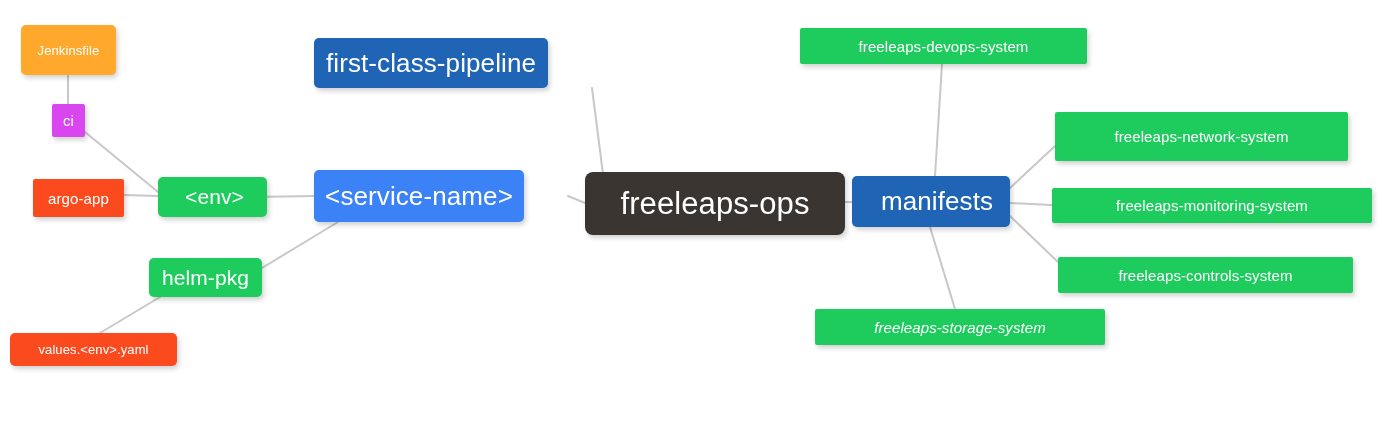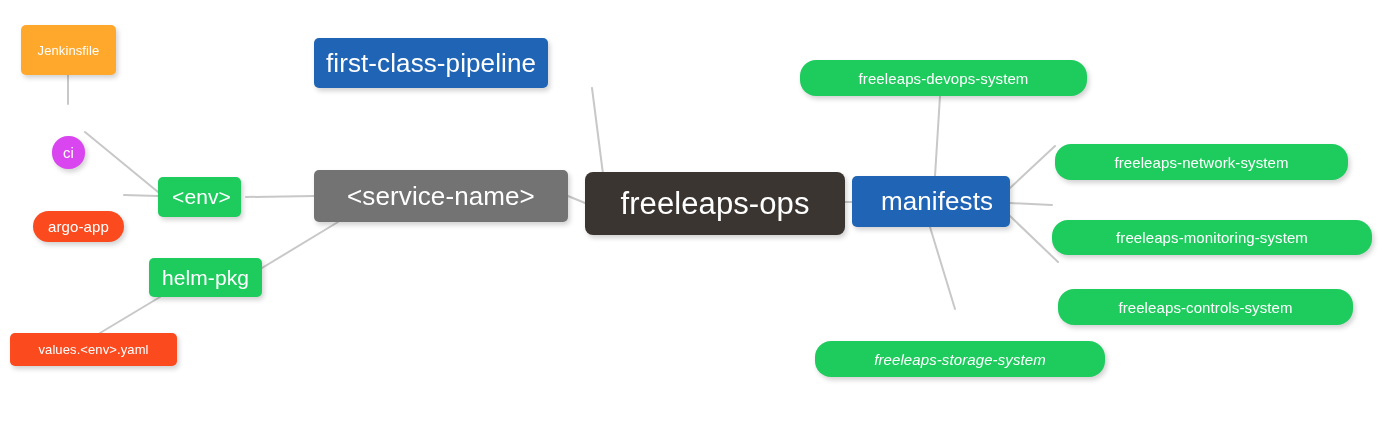--- a/index.html
+++ b/index.html
@@ -53,22 +53,21 @@
   .node-l1 {
     font-size: 26px;
     border-radius: 5px;
   }
   .node-l2 {
     font-size: 21px;
     border-radius: 5px;
   }
   .node-l3 {
     font-size: 15px;
-    border-radius: 16px;
-    margin-top: 32px;
+    border-radius: 2px;
   }
   .node-l4 {
     font-size: 13px;
     border-radius: 5px;
   }
 </style>
 </head>
 <body>
 
 <div id="mindmap-canvas">
@@ -85,29 +84,29 @@
       <path d="M 160 297 L 100 333" class="edge" stroke="#c8c8c8"></path>
       <path d="M 935 176 L 942 64" class="edge" stroke="#c8c8c8"></path>
       <path d="M 1010 188 L 1055 146" class="edge" stroke="#c8c8c8"></path>
       <path d="M 1010 203 L 1052 205" class="edge" stroke="#c8c8c8"></path>
       <path d="M 1010 216 L 1058 262" class="edge" stroke="#c8c8c8"></path>
       <path d="M 930 227 L 955 309" class="edge" stroke="#c8c8c8"></path>
     </svg>
 
   <div id="node-layer">
       <div class="node node-root" style="left: 585px; top: 172px; width: 260px; height: 63px; background: rgb(59, 53, 49);">freeleaps-ops</div>
-      <div class="node node-l1" style="left: 314px; top: 170px; width: 254px; height: 52px; background: #737373;">&lt;service-name&gt;</div>
+      <div class="node node-l1" style="left: 314px; top: 170px; width: 210px; height: 52px; background: #3b82f6;">&lt;service-name&gt;</div>
       <div class="node node-l1" style="left: 852px; top: 176px; width: 158px; height: 51px; background: rgb(31, 100, 181); padding-left: 24px;">manifests</div>
       <div class="node node-l1" style="left: 314px; top: 38px; width: 234px; height: 50px; background: rgb(31, 100, 181);">first-class-pipeline</div>
-      <div class="node node-l2" style="left: 158px; top: 177px; width: 83px; height: 40px; background: rgb(30, 204, 94); padding-left: 16px;">&lt;env&gt;</div>
+      <div class="node node-l2" style="left: 158px; top: 177px; width: 109px; height: 40px; background: rgb(30, 204, 94); padding-left: 16px;">&lt;env&gt;</div>
       <div class="node node-l2" style="left: 149px; top: 258px; width: 113px; height: 39px; background: rgb(30, 204, 94);">helm-pkg</div>
       <div class="node node-l3" style="left: 52px; top: 104px; width: 33px; height: 33px; background: #d946ef;">ci</div>
-      <div class="node node-l3" style="left: 33px; top: 179px; width: 91px; height: 31px; background: rgb(251, 74, 30);">argo-app</div>
+      <div class="node node-l3" style="left: 33px; top: 179px; width: 91px; height: 38px; background: rgb(251, 74, 30);">argo-app</div>
       <div class="node node-l4" style="left: 21px; top: 25px; width: 95px; height: 50px; background: rgb(255, 168, 44);">Jenkinsfile</div>
       <div class="node node-l4" style="left: 10px; top: 333px; width: 167px; height: 33px; background: rgb(251, 74, 30);">values.&lt;env&gt;.yaml</div>
       <div class="node node-l3" style="left: 800px; top: 28px; width: 287px; height: 36px; background: rgb(30, 204, 94);">freeleaps-devops-system</div>
-      <div class="node node-l3" style="left: 1055px; top: 112px; width: 293px; height: 36px; background: rgb(30, 204, 94);">freeleaps-network-system</div>
+      <div class="node node-l3" style="left: 1055px; top: 112px; width: 293px; height: 49px; background: rgb(30, 204, 94);">freeleaps-network-system</div>
       <div class="node node-l3" style="left: 1052px; top: 188px; width: 320px; height: 35px; background: rgb(30, 204, 94);">freeleaps-monitoring-system</div>
       <div class="node node-l3" style="left: 1058px; top: 257px; width: 295px; height: 36px; background: rgb(30, 204, 94);">freeleaps-controls-system</div>
       <div class="node node-l3" style="left: 815px; top: 309px; width: 290px; height: 36px; background: rgb(30, 204, 94); font-style: italic;">freeleaps-storage-system</div>
     </div>
 
 </div>
 
 </body></html>

